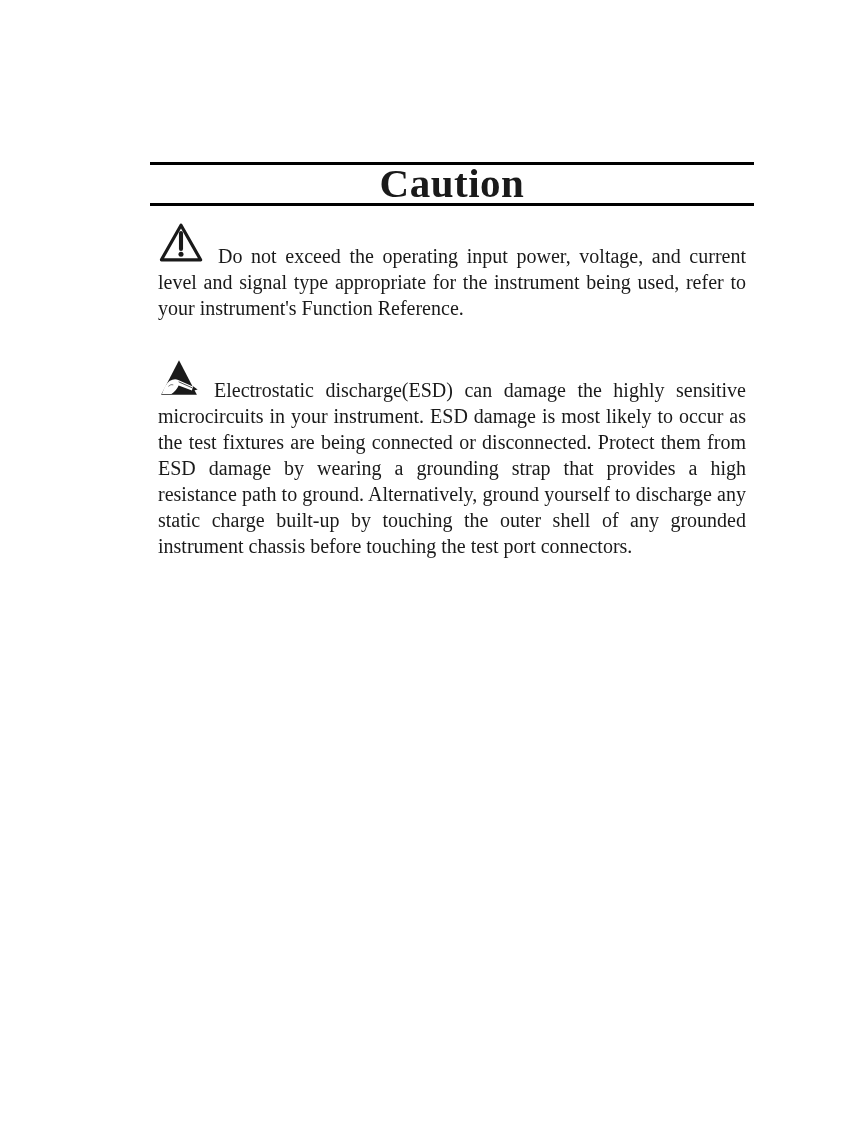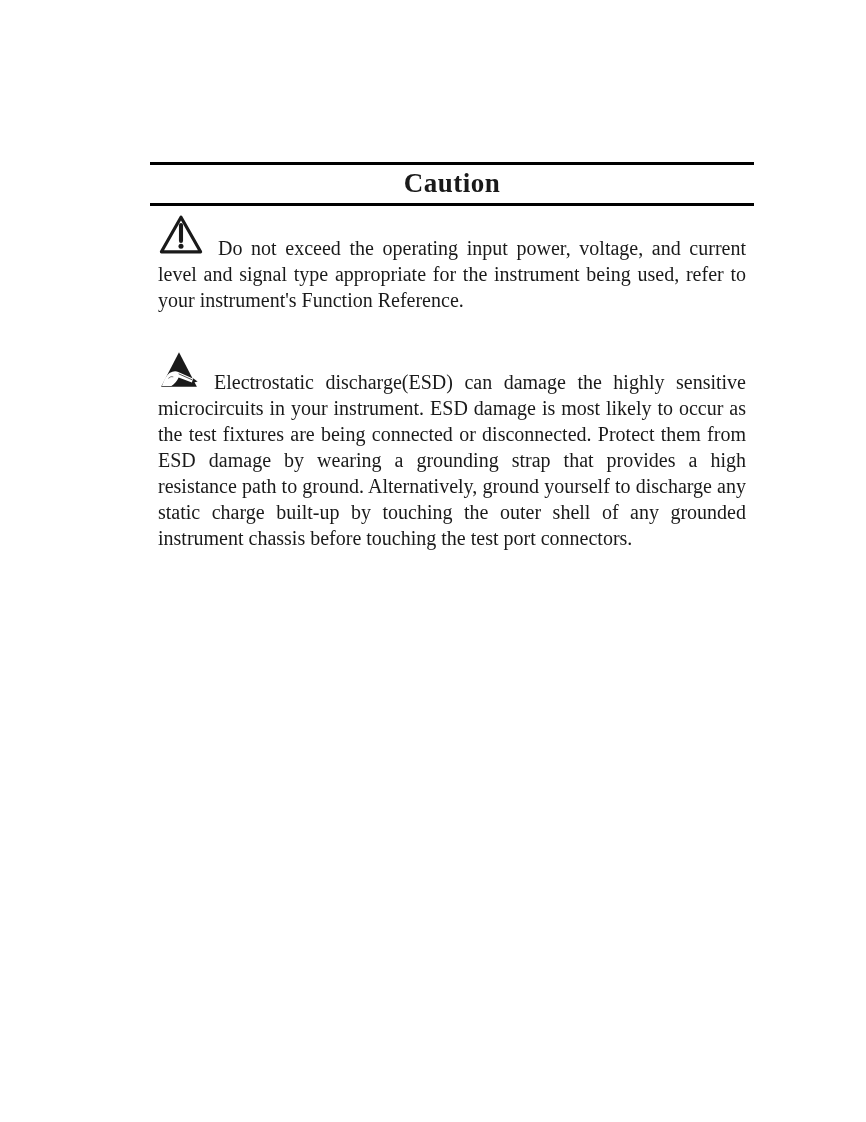--- a/index.html
+++ b/index.html
@@ -22,29 +22,29 @@
     padding-top:162px;
   }
   .caution-header{
     border-top:3px solid var(--rule);
     border-bottom:3px solid var(--rule);
     padding:2px 0 3px 0;
   }
   .caution-title{
     margin:0;
     text-align:center;
-    font-size:27px;
+    font-size:41px;
     font-weight:bold;
     line-height:33px;
     letter-spacing:0.5px;
     color:var(--ink);
   }
   .warning{
     width:588px;
-    margin:8px auto;
+    margin:16px auto;
     font-size:20px;
     line-height:26px;
     text-align:justify;
     color:var(--ink);
   }
   .warning.second{
     margin-top:38px;
   }
   .inline-icon{
     display:inline-block;

